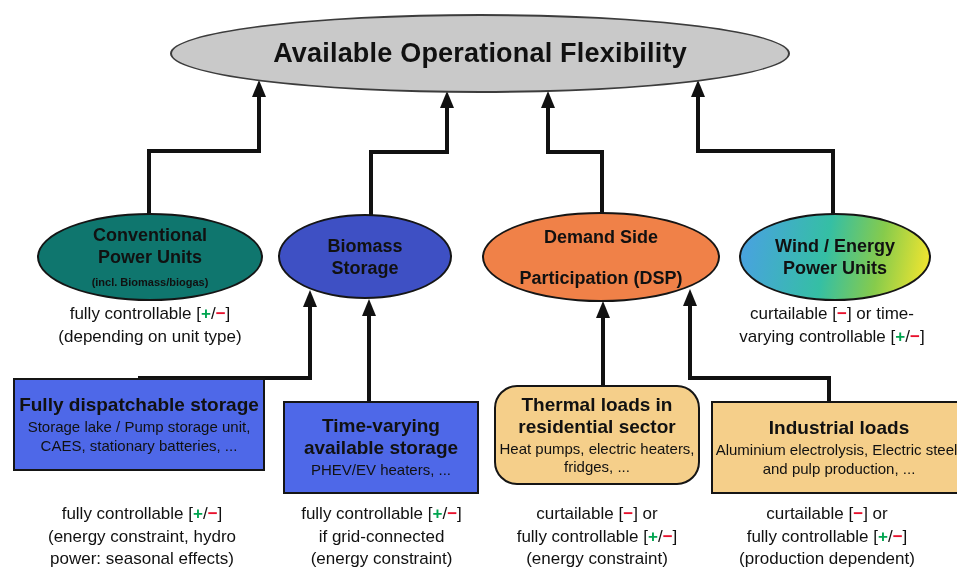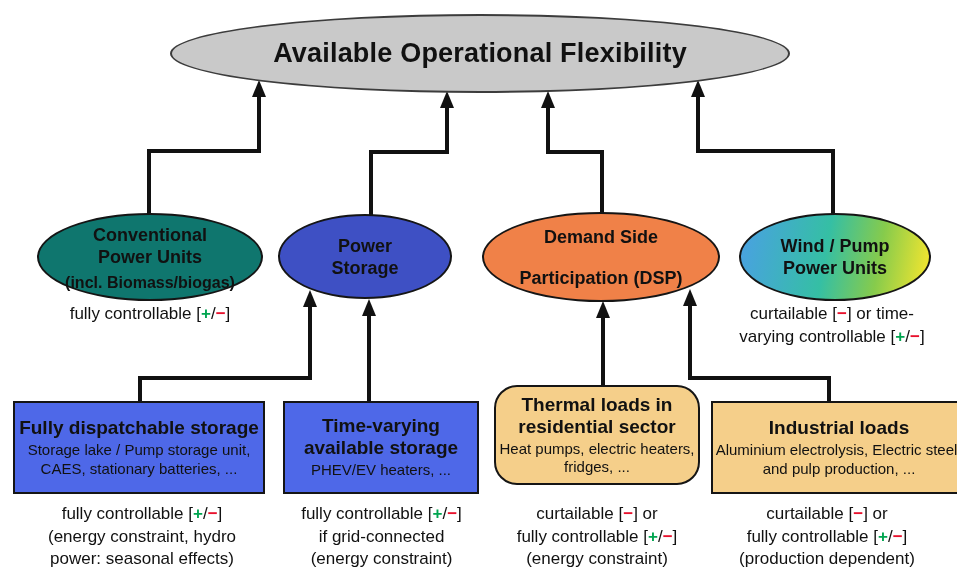--- a/index.html
+++ b/index.html
@@ -13,27 +13,27 @@
            align-items:center;justify-content:center;text-align:center;
            border:2px solid #151515;box-sizing:border-box;font-weight:bold;}
   .ellipse.root{left:170px;top:14px;width:620px;height:79px;background:#C9C9C9;
                 border-color:#3c3c3c;font-size:27px;letter-spacing:.2px;}
   .ellipse.conv{left:37px;top:213px;width:226px;height:88px;background:#0f766e;}
   .ellipse.es{left:278px;top:214px;width:174px;height:85px;background:#3E50C4;}
   .ellipse.dsp{left:482px;top:212px;width:238px;height:90px;background:#F08148;gap:19px;}
   .ellipse.ws{left:739px;top:213px;width:192px;height:88px;
               background:linear-gradient(100deg,#4AA0E4 0%,#35BFA4 45%,#86CB4C 72%,#E9E332 95%);}
   .eline{font-size:18px;line-height:22px;}
-  .esub{font-size:16px;line-height:15px;margin-top:7px;}
+  .esub{font-size:11px;line-height:15px;margin-top:7px;}
 
   .box{position:absolute;background:#4E68E8;border:2px solid #151515;box-sizing:border-box;
        display:flex;flex-direction:column;align-items:center;justify-content:center;
        text-align:center;padding:3px 2px;}
   .box.tan{background:#F5CF8A;}
-  .box.b1{left:13px;top:401px;width:252px;height:93px;}
+  .box.b1{left:13px;top:378px;width:252px;height:93px;}
   .box.b2{left:283px;top:401px;width:196px;height:93px;align-items:center;}
   .box.b3{left:494px;top:385px;width:206px;height:100px;border-radius:23px;}
   .box.b4{left:711px;top:401px;width:256px;height:93px;}
   .btitle{font-weight:bold;font-size:19px;line-height:22px;}
   .bsub{font-size:15px;line-height:18.5px;margin-top:2px;}
 
   .annot{position:absolute;text-align:center;font-size:17px;line-height:22.5px;}
   .annot.a-conv{left:5px;top:303px;width:290px;}
   .annot.a-ws{left:712px;top:303px;width:240px;}
   .annot.a-b1{left:7px;top:503px;width:270px;}
@@ -88,36 +88,37 @@
     <span>Available Operational Flexibility</span>
   </div>
 
   <div class="ellipse conv">
     <div class="eline">Conventional</div>
     <div class="eline">Power Units</div>
     <div class="esub">(incl. Biomass/biogas)</div>
   </div>
 
   <div class="ellipse es">
-    <div class="eline">Power</div>
+    <div class="eline">Biomass</div>
     <div class="eline">Storage</div>
   </div>
 
   <div class="ellipse dsp">
     <div class="eline">Demand Side</div>
     <div class="eline">Participation (DSP)</div>
   </div>
 
   <div class="ellipse ws">
-    <div class="eline">Wind / Pump</div>
+    <div class="eline">Wind / Energy</div>
     <div class="eline">Power Units</div>
   </div>
 
   <div class="annot a-conv">
       <div><span>fully controllable [</span><span class="plus">+</span><span>/</span><span class="minus">−</span><span>]</span></div>
+      <div><span>(depending on unit type)</span></div>
     </div>
   <div class="annot a-ws">
       <div><span>curtailable [</span><span class="minus">−</span><span>] </span><span class="bold">or</span><span> time-</span></div>
       <div><span>varying controllable [</span><span class="plus">+</span><span>/</span><span class="minus">−</span><span>]</span></div>
     </div>
 
   <div class="box b1">
     <div class="btitle">Fully dispatchable storage</div>
     <div class="bsub">Storage lake / Pump storage unit, CAES, stationary batteries, ...</div>
   </div>

